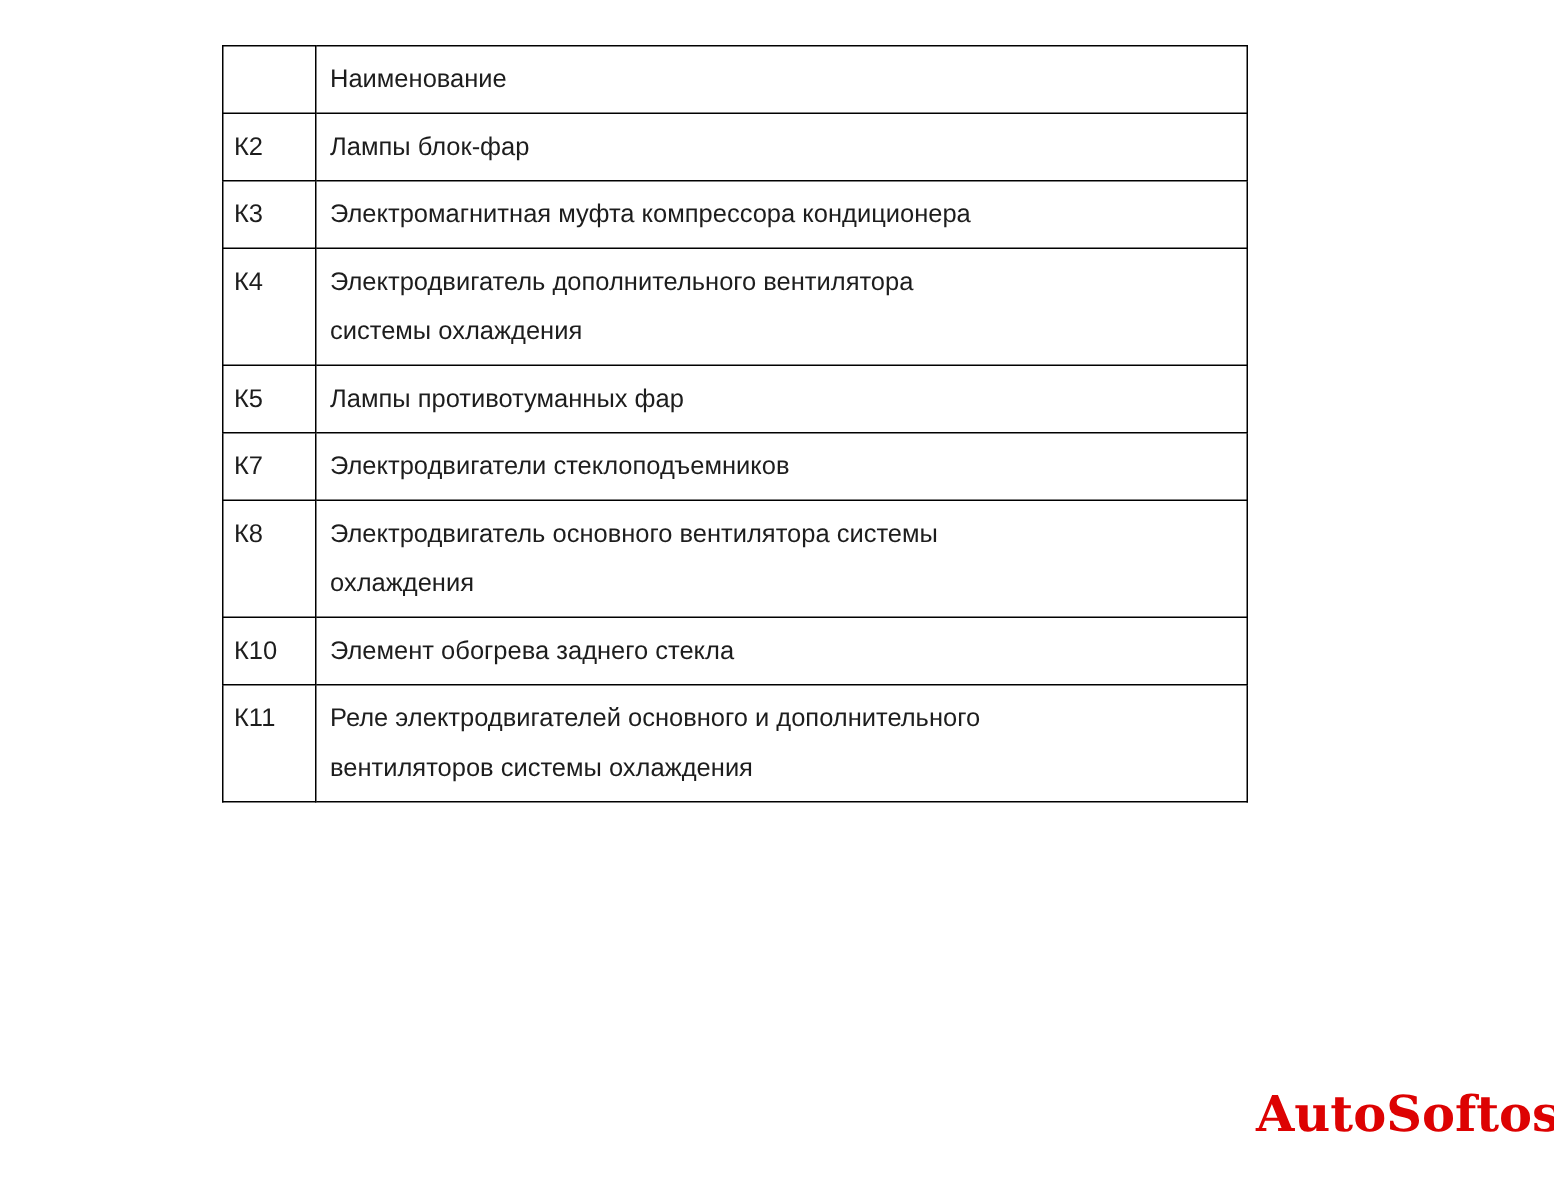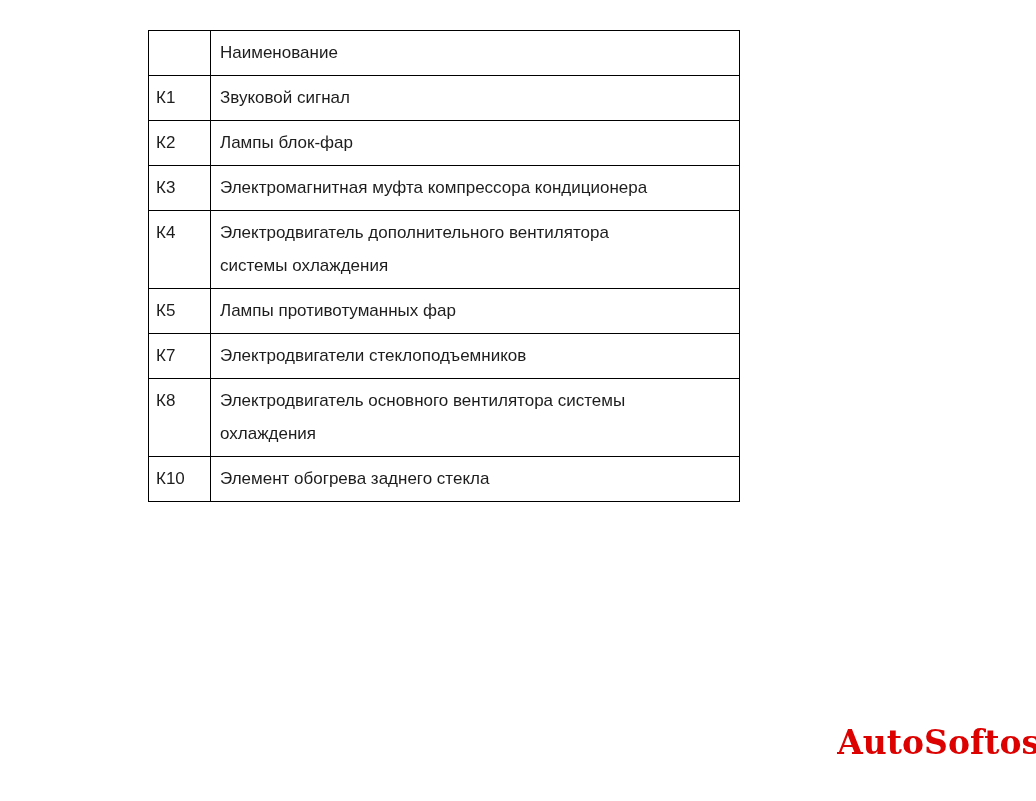--- a/index.html
+++ b/index.html
@@ -12,21 +12,21 @@
     width: 1036px;
     height: 801px;
     background: #ffffff;
     overflow: hidden;
     font-family: "Liberation Sans", sans-serif;
   }
   table.relay-table {
     position: absolute;
     left: 148px;
     top: 30px;
-    width: 592px;
+    width: 684px;
     border-collapse: collapse;
     table-layout: fixed;
   }
   table.relay-table td {
     border: 1px solid #000000;
     font-size: 17px;
     line-height: 33px;
     color: #1d1d1d;
     vertical-align: top;
     padding: 5px 6px 6px 7px;
@@ -68,24 +68,20 @@
 
 <div class="page">
 
   <table class="relay-table">
     <tbody>
       <tr>
         <td class="id-col"></td>
         <td class="name-col">Наименование</td>
       </tr>
       <tr>
-        <td class="id-col">К1</td>
-        <td class="name-col">Звуковой сигнал</td>
-      </tr>
-      <tr>
         <td class="id-col">К2</td>
         <td class="name-col">Лампы блок-фар</td>
       </tr>
       <tr>
         <td class="id-col">К3</td>
         <td class="name-col">Электромагнитная муфта компрессора кондиционера</td>
       </tr>
       <tr>
         <td class="id-col">К4</td>
         <td class="name-col">Электродвигатель дополнительного вентилятора
@@ -101,20 +97,25 @@
       </tr>
       <tr>
         <td class="id-col">К8</td>
         <td class="name-col">Электродвигатель основного вентилятора системы
 охлаждения</td>
       </tr>
       <tr>
         <td class="id-col">К10</td>
         <td class="name-col">Элемент обогрева заднего стекла</td>
       </tr>
+      <tr>
+        <td class="id-col">К11</td>
+        <td class="name-col">Реле электродвигателей основного и дополнительного
+вентиляторов системы охлаждения</td>
+      </tr>
     </tbody>
   </table>
 
   <div class="watermark">
     <span class="wm-line1" style="color: rgb(221, 2, 2);">AutoSoftos</span>
   </div>
 
 </div>
 
 </body></html>

